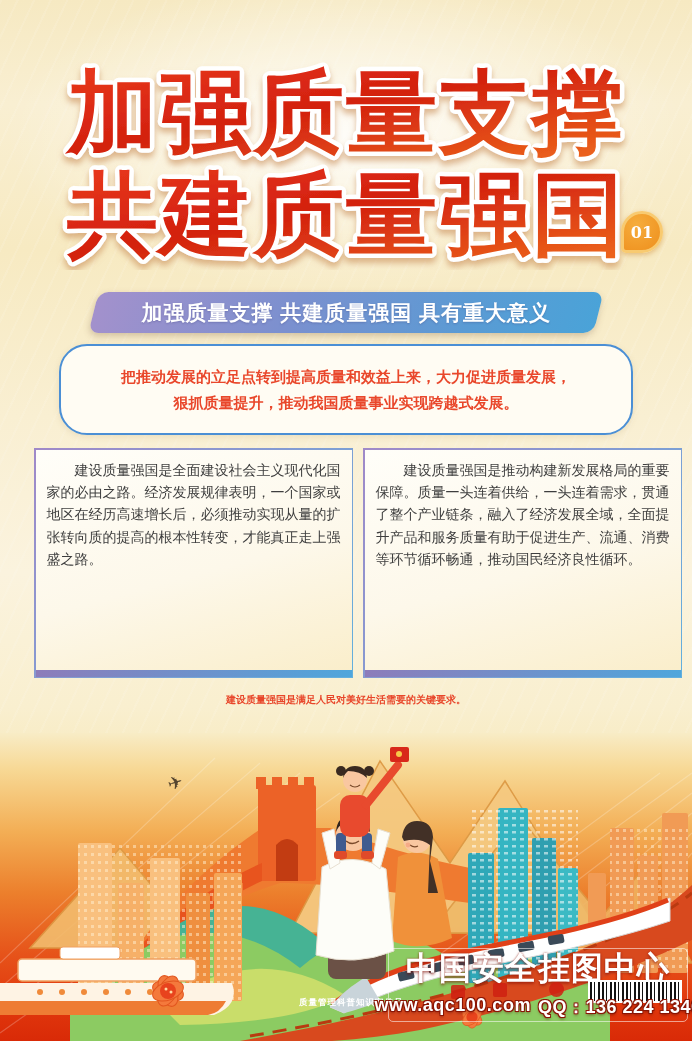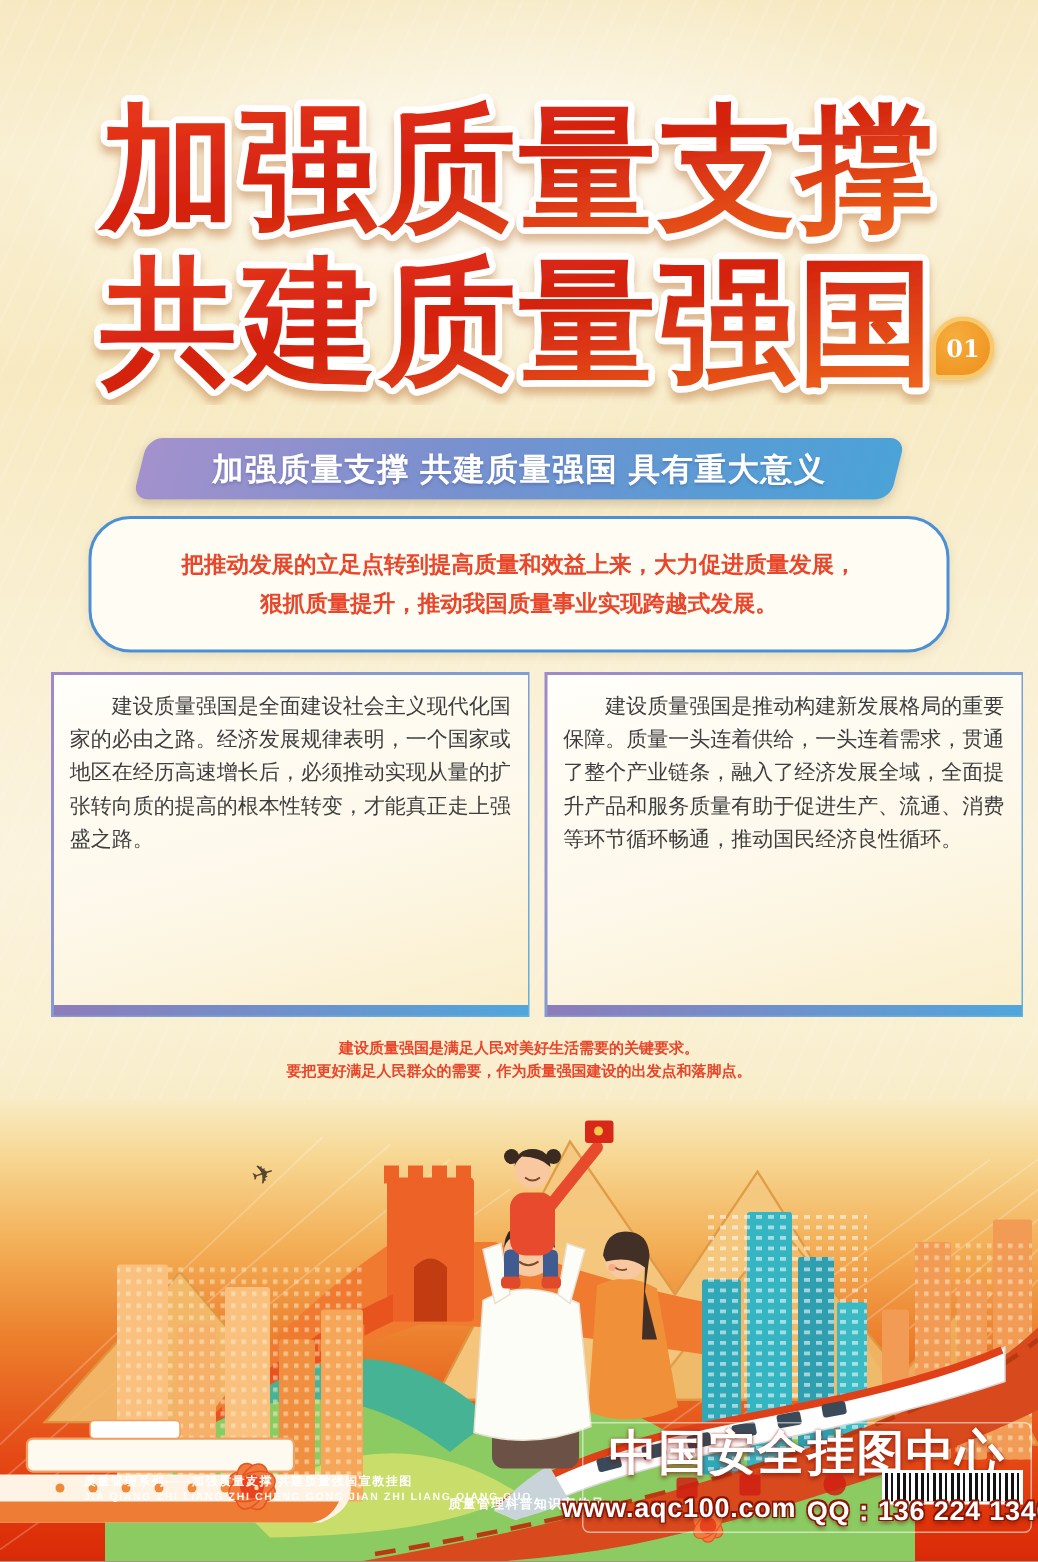--- a/index.html
+++ b/index.html
@@ -119,21 +119,20 @@
     <div class="card">
       <div class="card-inner">
         <p class="card-text">建设质量强国是推动构建新发展格局的重要保障。质量一头连着供给，一头连着需求，贯通了整个产业链条，融入了经济发展全域，全面提升产品和服务质量有助于促进生产、流通、消费等环节循环畅通，推动国民经济良性循环。</p>
       </div>
       <div class="card-bar"></div>
     </div>
   </div>
 
   <div class="slogan">
     <div>建设质量强国是满足人民对美好生活需要的关键要求。</div>
-    <div>要把更好满足人民群众的需要，作为质量强国建设的出发点和落脚点。</div>
   </div>
 
   <div class="illustration">
     <svg width="692" height="308" viewBox="0 0 692 308">
       <defs>
         <pattern id="win" width="8" height="7" patternUnits="userSpaceOnUse">
           <rect width="4" height="2.5" fill="rgba(255,255,255,0.55)"></rect>
         </pattern>
         <pattern id="winO" width="7" height="8" patternUnits="userSpaceOnUse">
           <rect width="3" height="3" fill="rgba(255,240,210,0.5)"></rect>
@@ -294,24 +293,20 @@
           <ellipse rx="16" ry="9" fill="#f4793c" stroke="#e2561f" transform="rotate(90)"></ellipse>
           <ellipse rx="16" ry="9" fill="#f4793c" stroke="#e2561f" transform="rotate(140)"></ellipse>
           <circle r="8" fill="#e8431d"></circle>
         </g>
       </g>
 
       <text x="170" y="58" font-size="18" fill="#55452f" transform="rotate(-18 170 58)">✈</text>
     </svg>
   </div>
 
-  <div class="footer-series">
-    <div class="cn">质量管理系列——加强质量支撑 共建质量强国宣教挂图</div>
-    <div class="py">JIA QIANG ZHI LIANG ZHI CHENG GONG JIAN ZHI LIANG QIANG GUO</div>
-  </div>
   <div class="footer-category">质量管理科普知识宣传品</div>
 
   <div class="brand-block">
     <div class="seal s1"></div>
     <div class="seal s2"></div>
     <div class="seal s3"></div>
     <div class="brand-name">中国安全挂图中心</div>
     <div class="barcode"></div>
     <div class="brand-contact">
       <span>www.aqc100.com</span>

